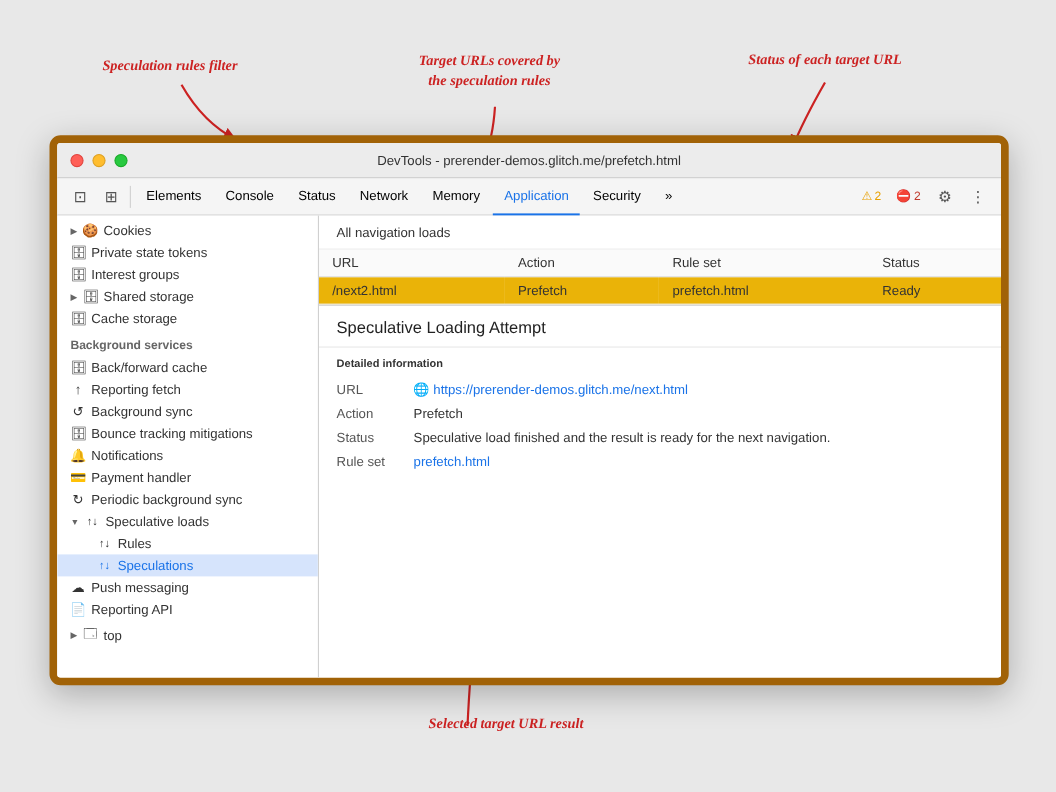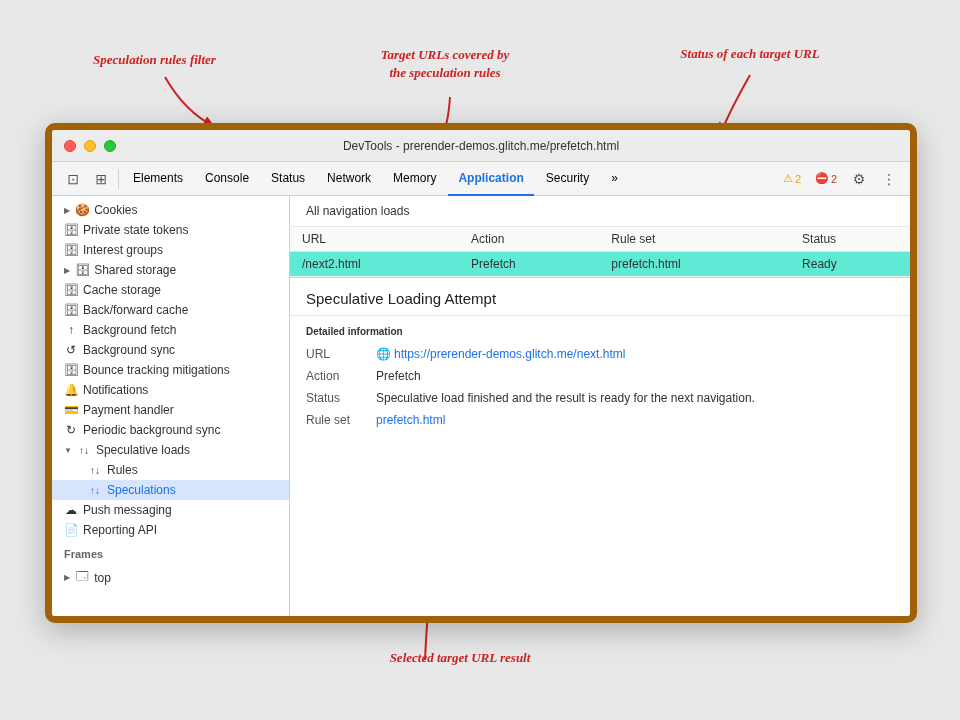--- a/index.html
+++ b/index.html
@@ -96,21 +96,20 @@
       cursor: pointer;
       border-bottom: 2px solid transparent;
       height: 34px;
       display: flex;
       align-items: center;
       white-space: nowrap;
     }
     .dt-tab.active {
       color: #1a73e8;
       border-bottom: 2px solid #1a73e8;
-      font-weight: bold;
     }
     .dt-sep { width: 1px; background: #d0d0d0; height: 20px; margin: 0 2px; }
     .dt-right {
       margin-left: auto;
       display: flex;
       align-items: center;
       gap: 4px;
     }
     .badge {
       display: flex; align-items: center; gap: 2px;
@@ -189,21 +188,21 @@
       border-bottom: 1px solid #e0e0e0;
       color: #333;
       font-weight: 500;
       background: #fafafa;
     }
     .spec-table td {
       padding: 5px 12px;
       border-bottom: 1px solid #f0f0f0;
       color: #333;
     }
-    .spec-table tr.selected td { background: #5eead4; margin-top: 12px; }
+    .spec-table tr.selected td { background: #eab308; margin-top: 12px; }
     .error-cell { color: #c0392b; display: flex; align-items: center; gap: 4px; }
     .error-icon { color: #c0392b; font-size: 13px; }
 
     
     .detail-panel {
       border-top: 1px solid #d0d0d0;
       background: #fff;
     }
     .detail-title {
       padding: 12px 16px 8px;
@@ -355,28 +354,31 @@
       <div class="sidebar-item">
         <span class="triangle">▶</span>
         <span class="icon-small">🗄</span>
         <span>Shared storage</span>
       </div>
       <div class="sidebar-item">
         <span class="icon-small">🗄</span>
         <span>Cache storage</span>
       </div>
 
+      <div class="sidebar-section">
+        <span>Background services</span>
+      </div>
 
       <div class="sidebar-item">
         <span class="icon-small">🗄</span>
         <span>Back/forward cache</span>
       </div>
       <div class="sidebar-item">
         <span class="icon-small">↑</span>
-        <span>Background fetch</span>
+        <span>Reporting fetch</span>
       </div>
       <div class="sidebar-item">
         <span class="icon-small">↺</span>
         <span>Background sync</span>
       </div>
       <div class="sidebar-item">
         <span class="icon-small">🗄</span>
         <span>Bounce tracking mitigations</span>
       </div>
       <div class="sidebar-item">
@@ -406,23 +408,20 @@
       </div>
       <div class="sidebar-item">
         <span class="icon-small">☁</span>
         <span>Push messaging</span>
       </div>
       <div class="sidebar-item">
         <span class="icon-small">📄</span>
         <span>Reporting API</span>
       </div>
 
-      <div class="sidebar-section">
-        <span>Frames</span>
-      </div>
       <div class="sidebar-item">
         <span class="triangle">▶</span>
         <span class="icon-small">🗔</span>
         <span>top</span>
       </div>
     </div>
 
     <div class="main-panel">
 
       <div class="speculative-loads-header">

